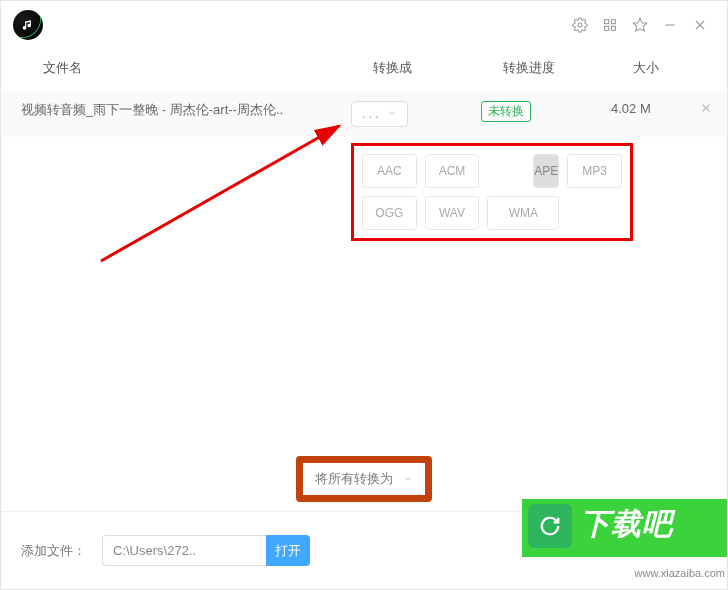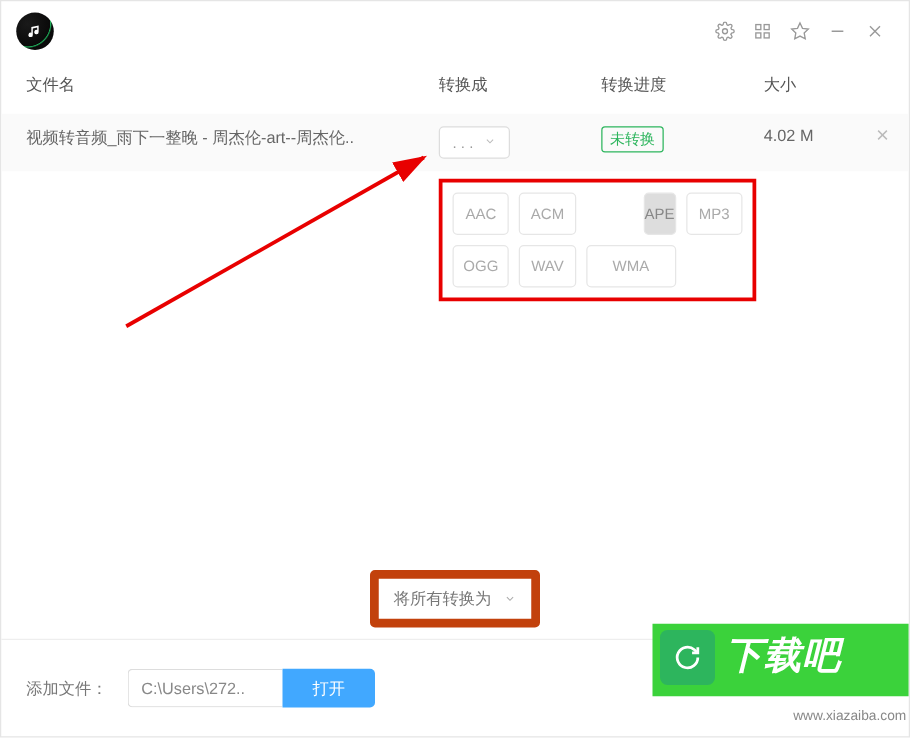--- a/index.html
+++ b/index.html
@@ -6,53 +6,53 @@
   body { width: 728px; height: 590px; background: #fff; position: relative; overflow: hidden; border: 1px solid #e5e5e5; }
 
   .titlebar { height: 48px; display: flex; align-items: center; padding: 0 12px; }
   .logo { width: 30px; height: 30px; border-radius: 50%; background: radial-gradient(circle at 30% 30%, #1a1a1a 0%, #0a0a0a 60%, #1fb05a 62%, #0a0a0a 66%); display: flex; align-items: center; justify-content: center; position: relative; }
   .logo svg { width: 14px; height: 14px; }
   .titlebar-spacer { flex: 1; }
   .titlebar-icon { width: 30px; height: 30px; display: flex; align-items: center; justify-content: center; color: #999; cursor: pointer; }
   .titlebar-icon svg { width: 16px; height: 16px; }
 
   .header-row { display: flex; padding: 10px 20px 14px 20px; font-size: 13px; color: #555; }
-  .col-name { flex: 0 0 330px; }
+  .col-name { flex: 0 0 330px; margin-left: 22px; }
   .col-format { flex: 0 0 130px; }
   .col-progress { flex: 0 0 130px; }
   .col-size { flex: 0 0 80px; text-align: left; }
   .col-close { flex: 0 0 30px; }
 
   .file-row { display: flex; align-items: flex-start; padding: 10px 20px; font-size: 13px; color: #555; background: #fafafa; }
   .file-name { flex: 0 0 330px; white-space: nowrap; overflow: hidden; text-overflow: ellipsis; color: #666; }
   .file-format { flex: 0 0 130px; }
   .format-dropdown { display: inline-flex; align-items: center; border: 1px solid #ddd; border-radius: 4px; padding: 5px 10px; font-size: 12px; color: #999; background: #fff; cursor: pointer; gap: 8px; }
   .format-dropdown .chev { color: #bbb; }
   .file-progress { flex: 0 0 130px; }
   .status-badge { display: inline-block; border: 1px solid #2db55d; color: #2db55d; font-size: 12px; padding: 1px 6px; border-radius: 3px; }
   .file-size { flex: 0 0 80px; color: #666; }
   .file-close { flex: 0 0 30px; display: flex; justify-content: center; color: #bbb; cursor: pointer; }
   .file-close svg { width: 14px; height: 14px; }
 
-  .format-popover { position: absolute; left: 350px; top: 142px; width: 254px; border: 3px solid #e80000; background: #fff; padding: 8px; display: grid; grid-template-columns: repeat(4,1fr); gap: 8px; }
+  .format-popover { position: absolute; left: 350px; top: 142px; width: 282px; border: 3px solid #e80000; background: #fff; padding: 8px; display: grid; grid-template-columns: repeat(4,1fr); gap: 8px; }
   .format-option { border: 1px solid #e6e6e6; border-radius: 4px; height: 34px; display: flex; align-items: center; justify-content: center; font-size: 12px; color: #aaa; cursor: pointer; background: #fff; }
   .format-option.selected { background: #ddd; color: #888; margin-left: 46px; }
 
   .arrow { position: absolute; pointer-events: none; }
 
   .batch-row { position: absolute; left: 0; right: 0; top: 455px; text-align: center; }
   .batch-dropdown { display: inline-flex; align-items: center; border: 7px solid #c2410c; border-radius: 4px; padding: 7px 12px; font-size: 13px; color: #777; background: #fff; cursor: pointer; gap: 10px; }
 
   .footer { position: absolute; left: 0; right: 0; bottom: 0; height: 78px; border-top: 1px solid #eee; display: flex; align-items: center; padding: 0 20px; gap: 16px; }
   .btn-add { display: inline-flex; align-items: center; gap: 8px; border: 1px solid #2db55d; color: #2db55d; font-size: 14px; padding: 9px 20px; border-radius: 6px; background: #fff; cursor: pointer; }
   .btn-add svg { width: 16px; height: 16px; }
   .store-label { font-size: 13px; color: #777; }
   .path-group { display: flex; align-items: stretch; }
-  .path-input { border: 1px solid #ddd; border-right: none; border-radius: 4px 0 0 4px; padding: 7px 10px; font-size: 13px; color: #888; width: 124px; background: #fff; }
-  .btn-open { background: #41a8ff; color: #fff; border: none; padding: 0 24px; font-size: 13px; border-radius: 0 4px 4px 0; cursor: pointer; }
+  .path-input { border: 1px solid #ddd; border-right: none; border-radius: 4px 0 0 4px; padding: 7px 10px; font-size: 13px; color: #888; width: 164px; background: #fff; }
+  .btn-open { background: #41a8ff; color: #fff; border: none; padding: 0 9px; font-size: 13px; border-radius: 0 4px 4px 0; cursor: pointer; }
 
   .watermark { position: absolute; right: 0; bottom: 10px; width: 205px; height: 80px; }
   .wm-bg { position: absolute; left: 0; top: 0; width: 100%; height: 58px; background: #3bd23b; }
   .wm-btn { position: absolute; left: 6px; top: 5px; width: 44px; height: 44px; background: #2db55d; border-radius: 6px; display: flex; align-items: center; justify-content: center; }
   .wm-btn svg { width: 22px; height: 22px; color: #fff; }
   .wm-text { position: absolute; left: 58px; top: 5px; color: #fff; font-size: 30px; font-weight: 700; font-style: italic; letter-spacing: 1px; }
   .wm-url { position: absolute; right: 2px; bottom: 0; font-size: 11px; color: #888; }
 </style>
 </head>
 <body>

